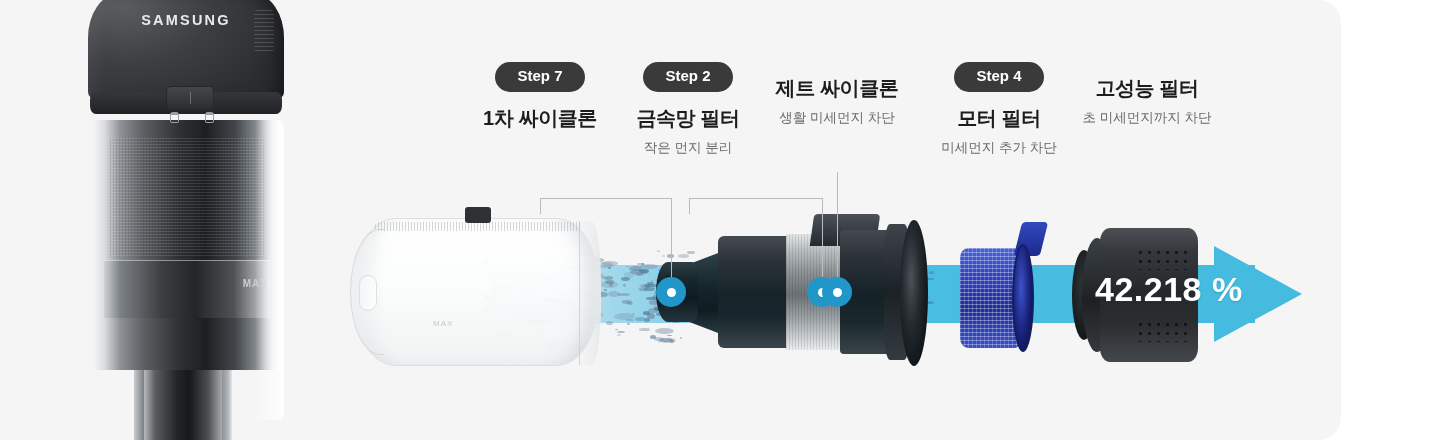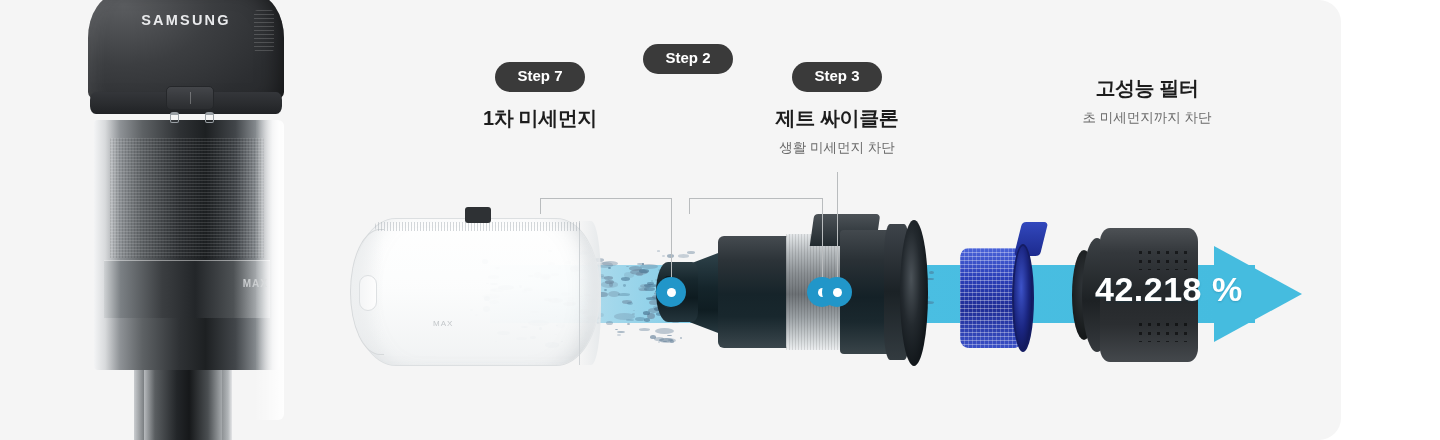--- a/index.html
+++ b/index.html
@@ -723,32 +723,38 @@
   </div>
   <div class="dot" style="left:807px; top:277px;"></div>
 
   <div class="lead">
     <div class="lv" style="left:837px; top:172px; height:120px;"></div>
   </div>
   <div class="dot" style="left:822px; top:277px;"></div>
 
   <div class="step" style="left:440px; top:62px;">
     <span class="badge">Step 7</span>
-    <div class="s-title">1차 미세먼지</div>
-  </div>
-
-  <div class="step" style="left:588px; top:44px;text-align:center;">
+    <div class="s-title">1차 싸이클론</div>
+  </div>
+
+  <div class="step" style="left:588px; top:62px;text-align:center;">
     <span class="badge">Step 2</span>
+    <div class="s-title">금속망 필터</div>
+    <div class="s-sub">작은 먼지 분리</div>
   </div>
 
   <div class="step" style="left:737px; top:62px;">
-    <span class="badge">Step 3</span>
     <div class="s-title">제트 싸이클론</div>
     <div class="s-sub">생활 미세먼지 차단</div>
   </div>
 
+  <div class="step" style="left:899px; top:62px;">
+    <span class="badge">Step 4</span>
+    <div class="s-title">모터 필터</div>
+    <div class="s-sub">미세먼지 추가 차단</div>
+  </div>
 
   <div class="step" style="left:1047px; top:62px;">
     <div class="s-title">고성능 필터</div>
     <div class="s-sub">초 미세먼지까지 차단</div>
   </div>
 
 </div>
 
 </body></html>

